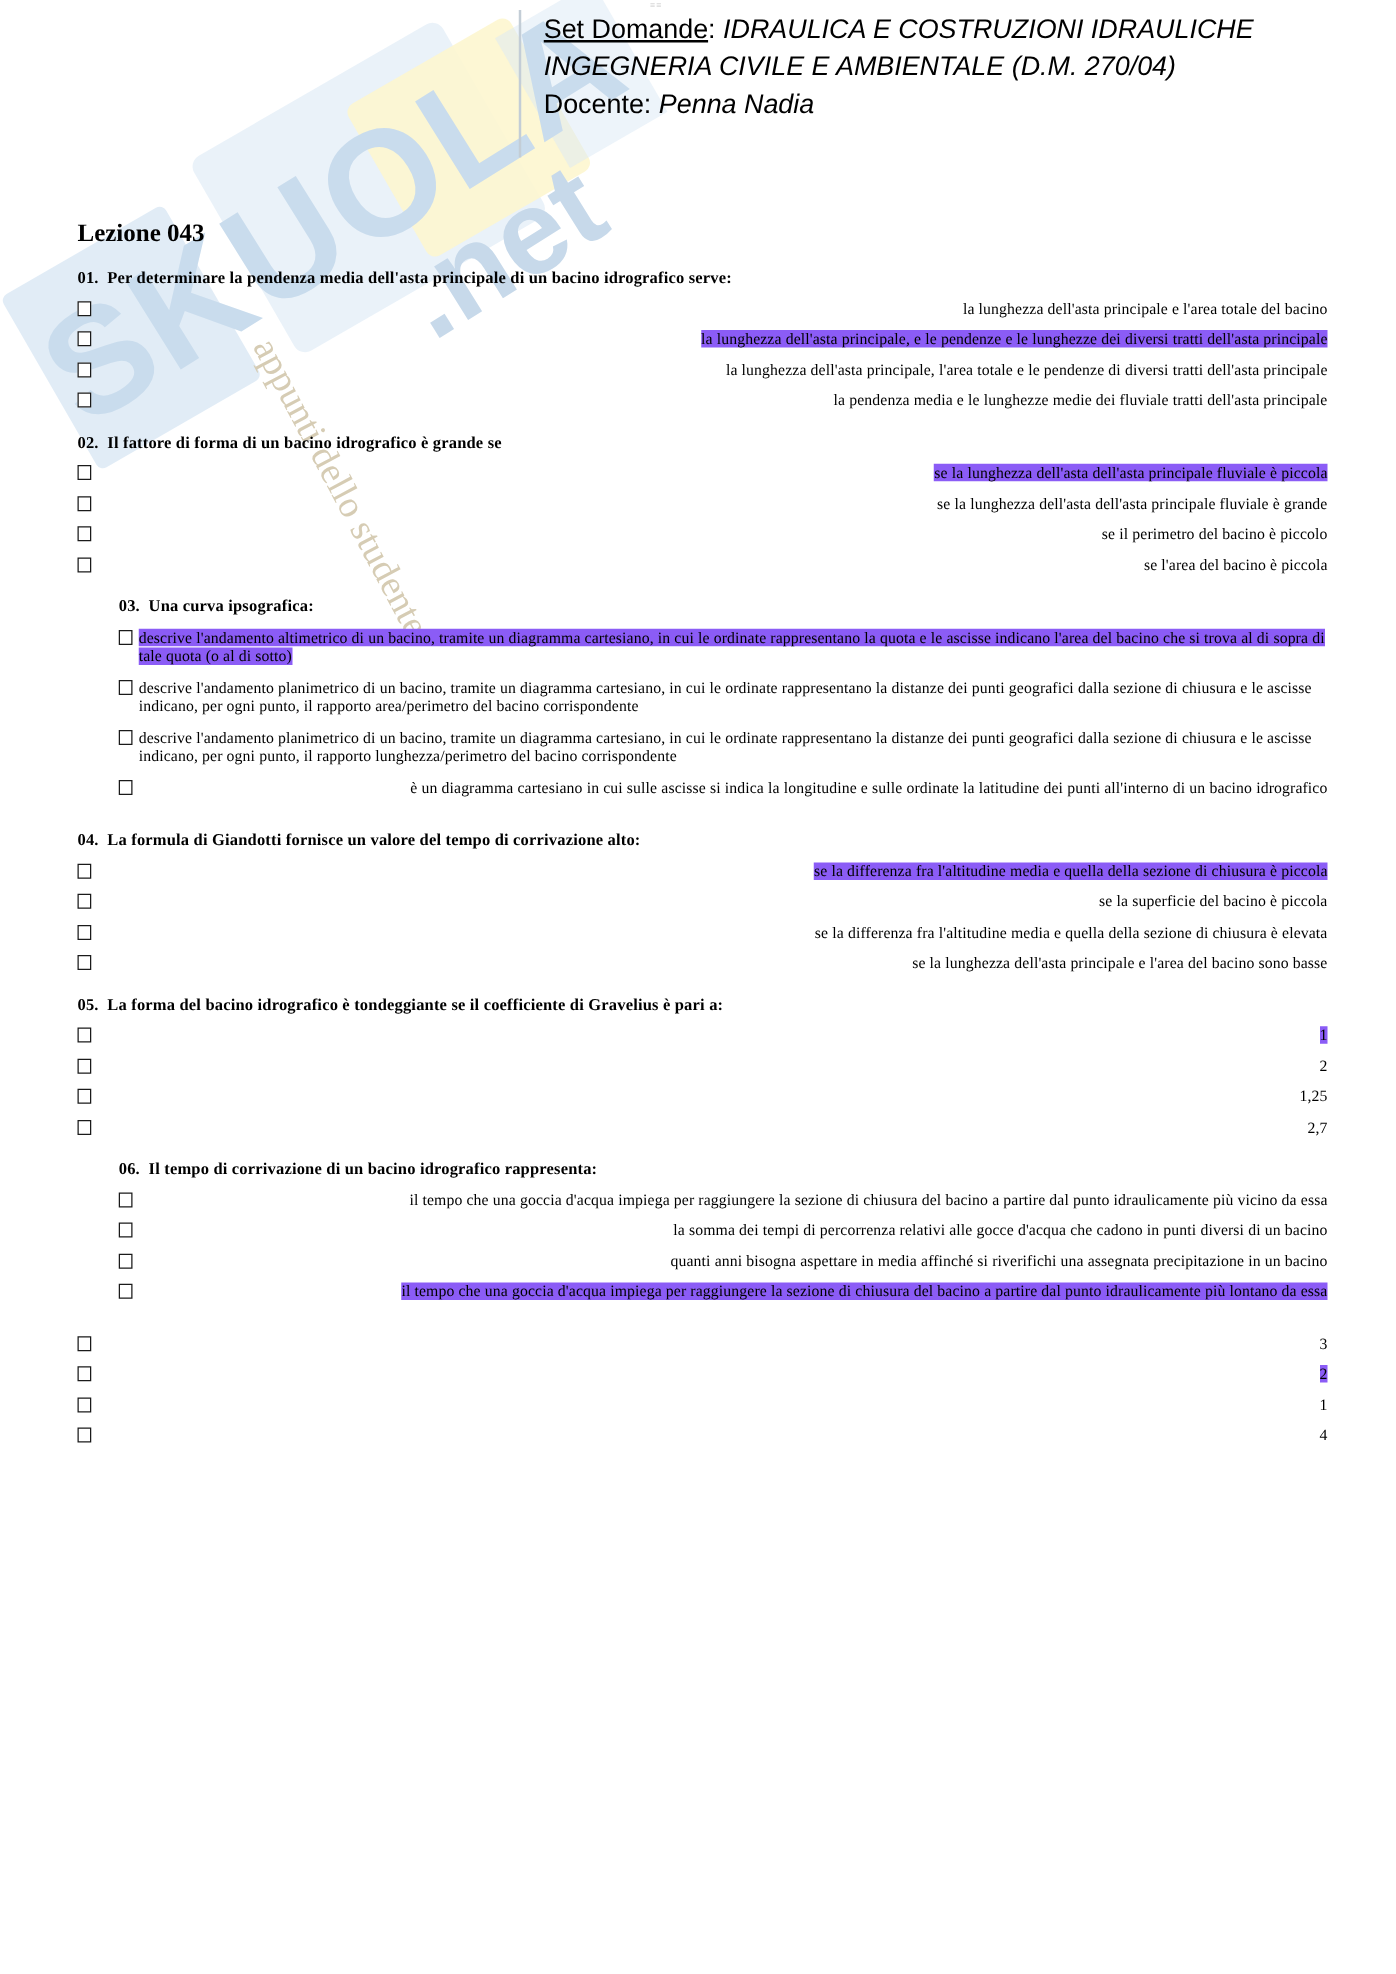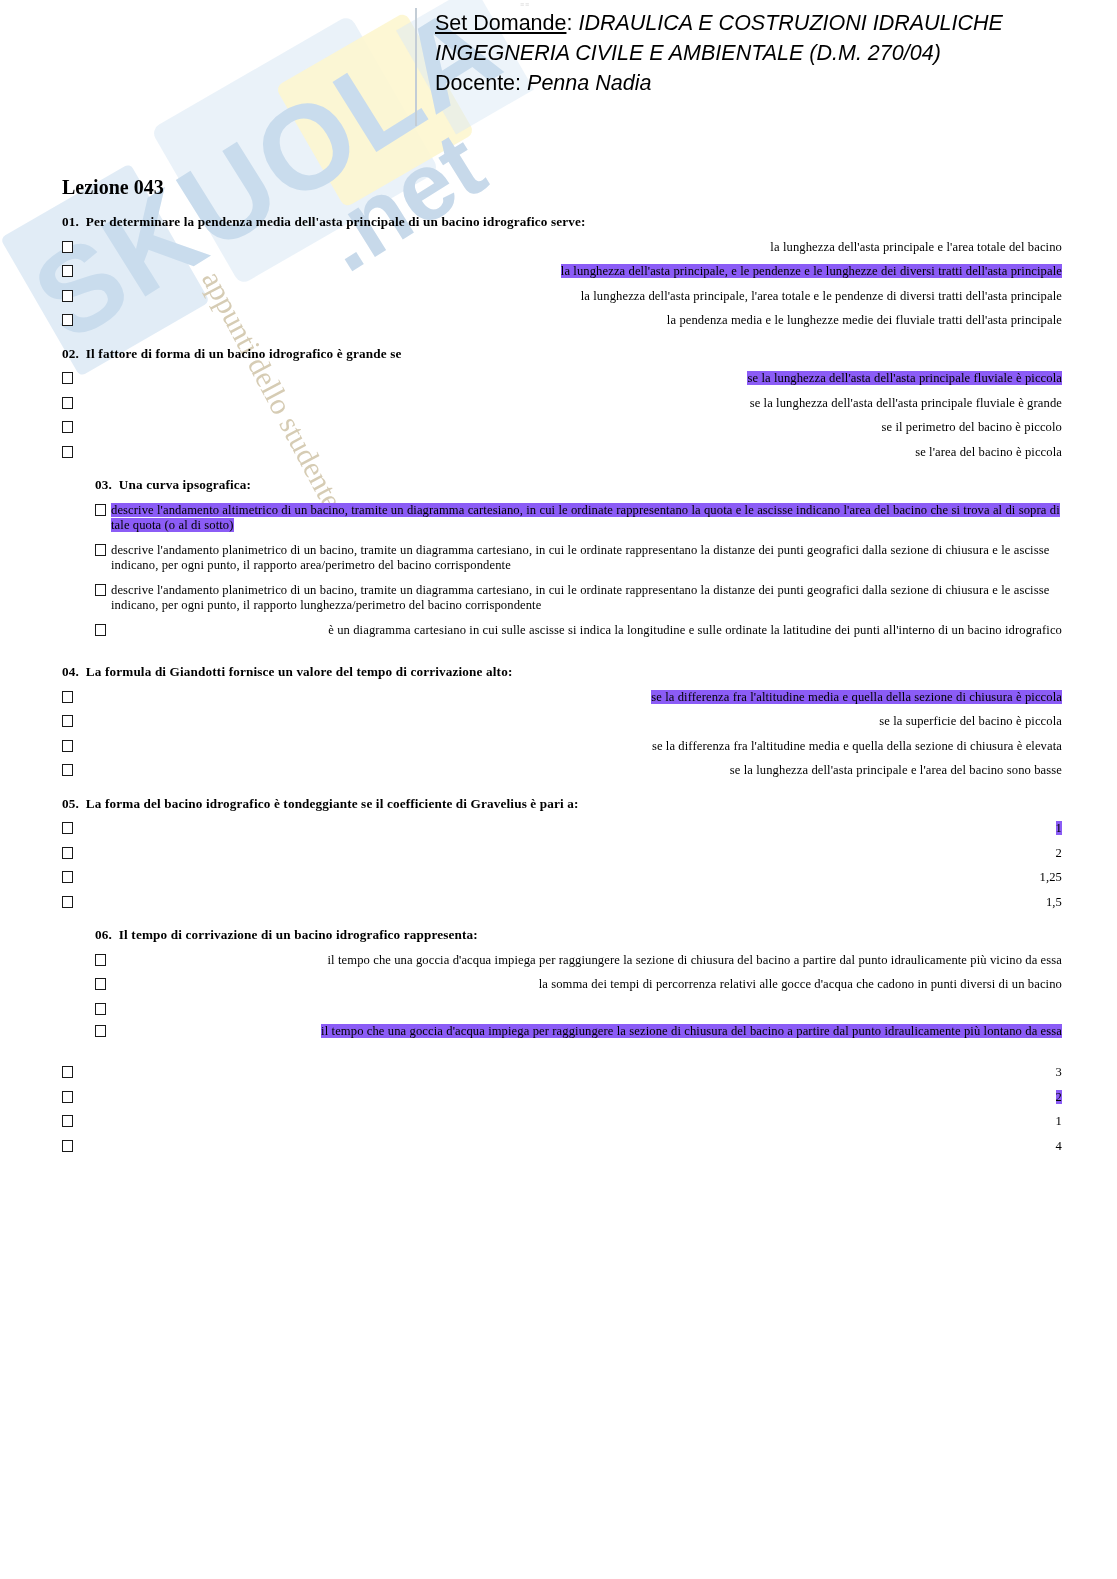--- a/index.html
+++ b/index.html
@@ -287,35 +287,36 @@
         <div class="option-row narrow">
           <span class="checkbox"></span>
           <span class="option-text">2</span>
         </div>
         <div class="option-row narrow">
           <span class="checkbox"></span>
           <span class="option-text">1,25</span>
         </div>
         <div class="option-row narrow">
           <span class="checkbox"></span>
-          <span class="option-text">1,5</span>
+          <span class="option-text">2,7</span>
         </div>
       </div>
       <div class="question q-gap-lg">
         <div class="q-text"><span>06.&nbsp;&nbsp;</span><span>Il tempo di corrivazione di un bacino idrografico rappresenta:</span></div>
         <div class="option-row wide">
           <span class="checkbox"></span>
           <span class="option-text">il tempo che una goccia d'acqua impiega per raggiungere la sezione di chiusura del bacino a partire dal punto idraulicamente più vicino da essa</span>
         </div>
         <div class="option-row narrow">
           <span class="checkbox"></span>
           <span class="option-text">la somma dei tempi di percorrenza relativi alle gocce d'acqua che cadono in punti diversi di un bacino</span>
         </div>
         <div class="option-row narrow">
           <span class="checkbox"></span>
+          <span class="option-text">quanti anni bisogna aspettare in media affinché si riverifichi una assegnata precipitazione in un bacino</span>
         </div>
         <div class="option-row wide">
           <span class="checkbox"></span>
           <span class="option-text"><span class="hl">il tempo che una goccia d'acqua impiega per raggiungere la sezione di chiusura del bacino a partire dal punto idraulicamente più lontano da essa</span></span>
         </div>
       </div>
       <div class="question">
         <div class="option-row narrow">
           <span class="checkbox"></span>
           <span class="option-text">3</span>

